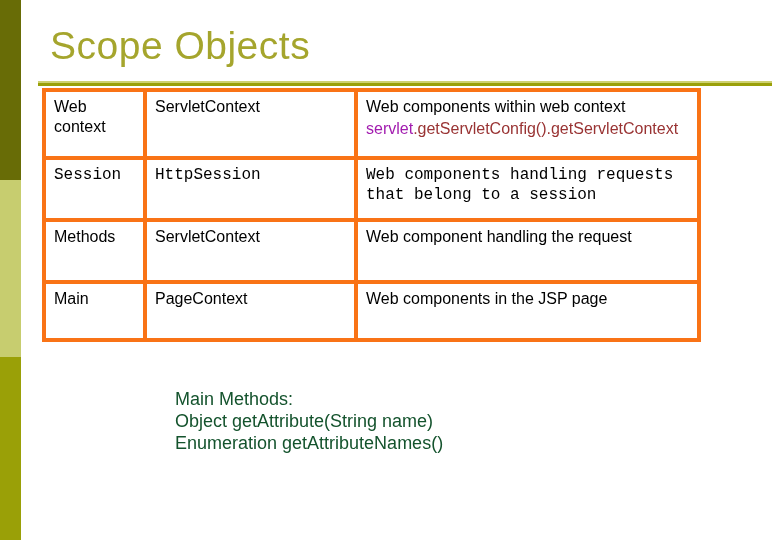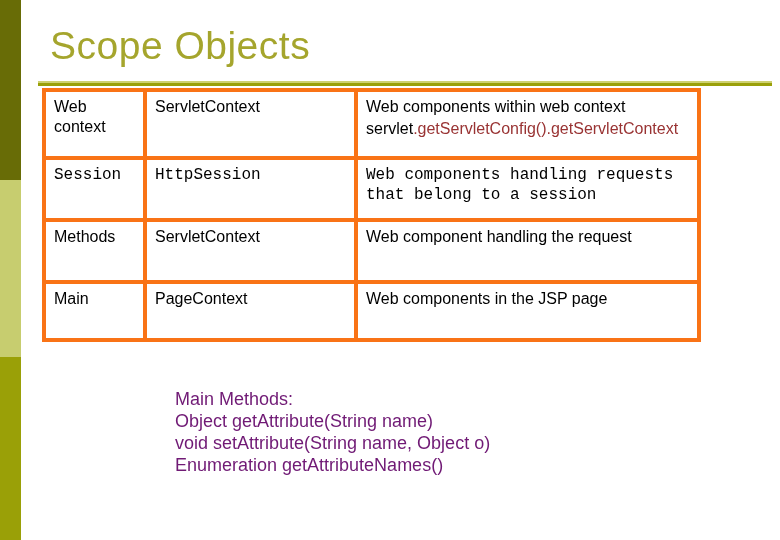--- a/index.html
+++ b/index.html
@@ -32,25 +32,25 @@
     border:4px solid #f97316; vertical-align:top;
     padding:5px 8px 4px 8px; font-size:16px; line-height:20px;
     overflow:hidden;
   }
   td.cell-scope { padding-right:16px; }
   tr.row-1 { height:68px; }
   tr.row-2 { height:62px;font-family:Liberation Mono, monospace; }
   tr.row-3 { height:62px; }
   tr.row-4 { height:58px; }
   .code { color:#993333; word-break:break-all; margin-top:2px; }
-  .code .gold { color:#000000; }
+  .code .gold { color:#a21caf; }
 
   .notes {
     position:absolute; left:175px; top:388px; width:430px;
-    font-size:18px; line-height:22px; color:#701a75;
+    font-size:18px; line-height:22px; color:#14532d;
   }
   .notes div { white-space:nowrap; }
 </style>
 </head>
 <body>
 
 <div class="slide">
 
   <div class="bar bar-top"></div>
   <div class="bar bar-mid"></div>
@@ -88,17 +88,16 @@
         <td class="cell-scope">Main</td>
         <td>PageContext</td>
         <td>Web components in the JSP page</td>
       </tr>
     </tbody>
   </table>
 
   <div class="notes">
     <div>Main Methods:</div>
     <div>Object getAttribute(String name)</div>
-    <div>void setAttribute(String name, Object o)</div>
     <div>Enumeration getAttributeNames()</div>
   </div>
 
 </div>
 
 </body></html>

